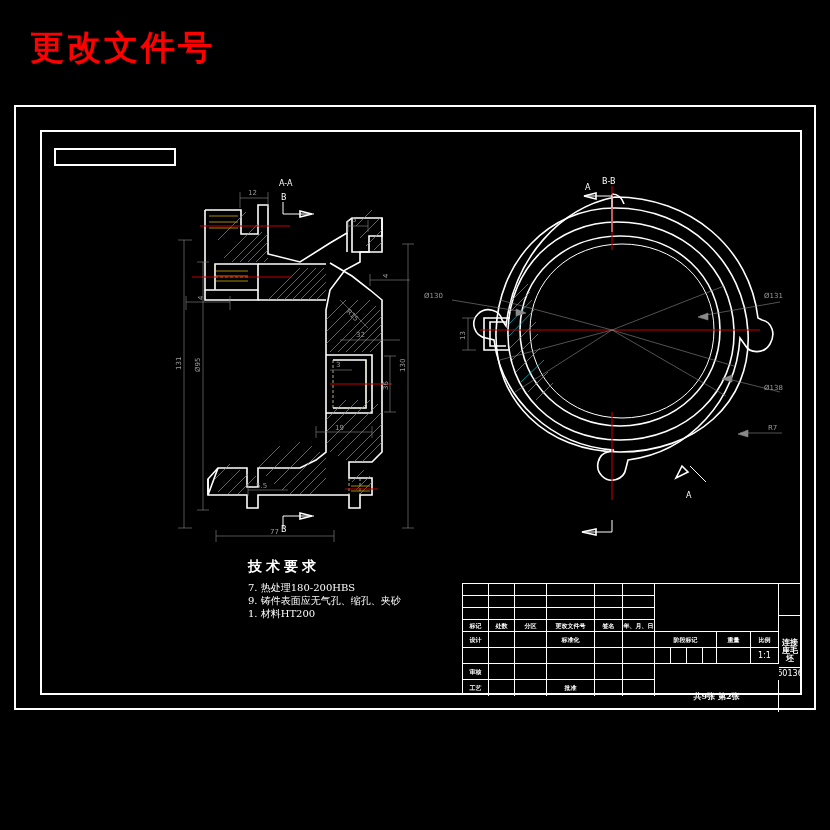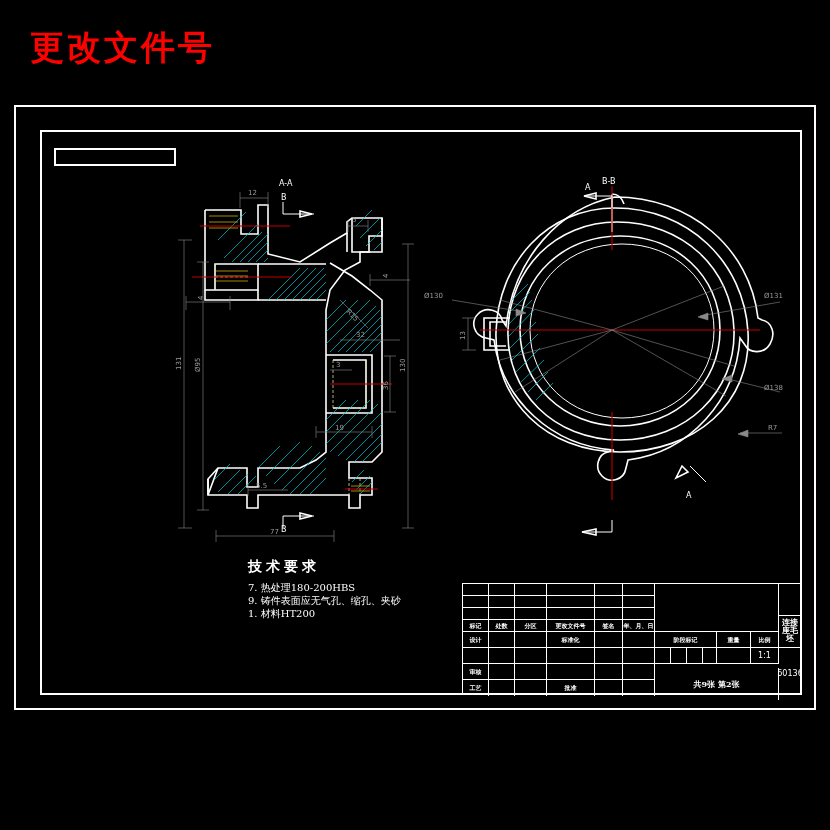--- a/index.html
+++ b/index.html
@@ -326,20 +326,20 @@
     <div class="cell lbl" style="left:254px;top:48px;width:34px;height:16px;">重量</div>
     <div class="cell lbl" style="left:288px;top:48px;width:28px;height:16px;">比例</div>
 
     <div class="cell" style="left:192px;top:64px;width:16px;height:16px;"></div>
     <div class="cell" style="left:208px;top:64px;width:16px;height:16px;"></div>
     <div class="cell" style="left:224px;top:64px;width:16px;height:16px;"></div>
     <div class="cell" style="left:240px;top:64px;width:14px;height:16px;"></div>
     <div class="cell" style="left:254px;top:64px;width:34px;height:16px;"></div>
     <div class="cell big" style="left:288px;top:64px;width:28px;height:16px;">1:1</div>
 
-    <div class="cell lbl big nb" style="left:192px;top:84px;width:124px;height:32px;">共9张 第2张</div>
+    <div class="cell lbl big nb" style="left:192px;top:96px;width:124px;height:32px;">共9张 第2张</div>
 
     <div class="cell nr" style="left:316px;top:0;width:22px;height:32px;"></div>
-    <div class="cell lbl big nr" style="left:316px;top:28px;width:22px;height:36px;">连接座毛坯</div>
+    <div class="cell lbl big nr" style="left:316px;top:48px;width:22px;height:36px;">连接座毛坯</div>
     <div class="cell big nr nb" style="left:316px;top:68px;width:22px;height:44px;">1601362</div>
   </div>
 
 </div>
 
 </body></html>

